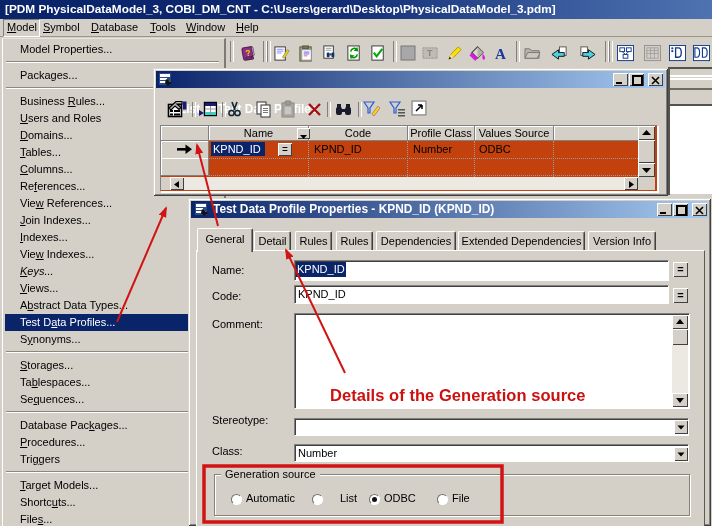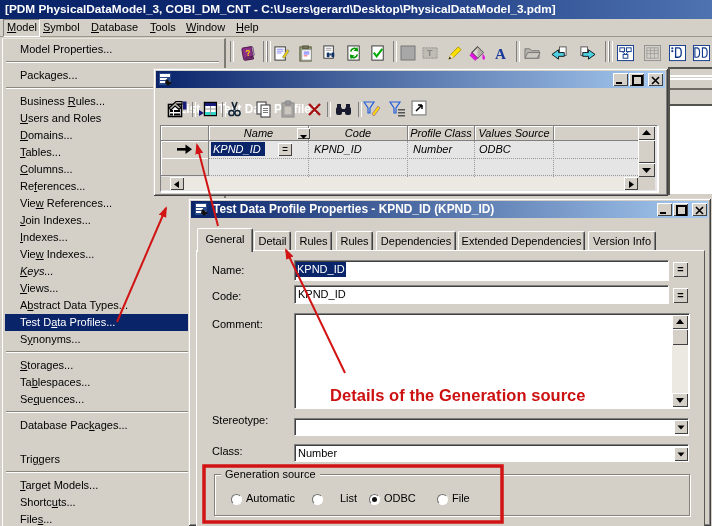--- a/index.html
+++ b/index.html
@@ -204,20 +204,21 @@
 <div class="mitem" style="top:241px;"><u>V</u>iews...</div>
 <div class="mitem" style="top:258px;">A<u>b</u>stract Data Types...</div>
 <div class="mitem hl" style="top:275px;">Test D<u>a</u>ta Profiles...</div>
 <div class="mitem" style="top:292px;">S<u>y</u>nonyms...</div>
 <div class="msep" style="top:312px;"></div>
 <div class="mitem" style="top:318px;"><u>S</u>torages...</div>
 <div class="mitem" style="top:335px;">Ta<u>b</u>lespaces...</div>
 <div class="mitem" style="top:352px;">Se<u>q</u>uences...</div>
 <div class="msep" style="top:372px;"></div>
 <div class="mitem" style="top:378px;">Database Pac<u>k</u>ages...</div>
+<div class="mitem" style="top:395px;"><u>P</u>rocedures...</div>
 <div class="mitem" style="top:412px;">Tri<u>g</u>gers</div>
 <div class="msep" style="top:432px;"></div>
 <div class="mitem" style="top:438px;"><u>T</u>arget Models...</div>
 <div class="mitem" style="top:455px;">Shortc<u>u</u>ts...</div>
 <div class="mitem" style="top:472px;">File<u>s</u>...</div>
 </div>
 
 <div class="abs win" id="win1" style="left:153px;top:68px;width:515px;height:128px;">
 
  <div class="tbar">
@@ -299,21 +300,21 @@
   <rect x="10" y="9" width="7" height="1.5" fill="#555"></rect>
   <rect x="10" y="12" width="7" height="1.5" fill="#555"></rect>
   <rect x="10" y="15" width="7" height="1.5" fill="#555"></rect>
  </svg>
  <svg class="abs" style="left:258px;top:32px;" width="17" height="17" viewBox="0 0 17 17">
   <rect x="1" y="1" width="14" height="14" fill="#d4d0c8" stroke="#808080"></rect>
   <rect x="2" y="2" width="12" height="12" fill="#fff"></rect>
   <path d="M5 11 L11 5 M11 5 L7 5 M11 5 L11 9" stroke="#000" stroke-width="1.5"></path>
  </svg>
 
- <div class="abs" style="left:7px;top:57px;width:496px;height:65px;background:#e5e5e5;border:1px solid #808080;border-right-color:#fff;border-bottom-color:#fff;box-shadow:1px 1px 0 #fff;font-style:italic;">
+ <div class="abs" style="left:7px;top:57px;width:496px;height:65px;background:#c2410c;border:1px solid #808080;border-right-color:#fff;border-bottom-color:#fff;box-shadow:1px 1px 0 #fff;">
   <div class="hcell" style="left:0;top:0;width:47px;height:14px;"></div>
   <div class="hcell" style="left:48px;top:0;width:99px;height:14px;line-height:14px;">Name</div>
   <div class="hcell" style="left:148px;top:0;width:98px;height:14px;line-height:14px;">Code</div>
   <div class="hcell" style="left:247px;top:0;width:66px;height:14px;line-height:14px;">Profile Class</div>
   <div class="hcell" style="left:314px;top:0;width:78px;height:14px;line-height:14px;">Values Source</div>
   <div class="hcell" style="left:393px;top:0;width:84px;height:14px;"></div>
   <div class="abs raise" style="left:136px;top:2px;width:13px;height:11px;">
    <svg width="13" height="11" viewBox="0 0 13 11">
           <polygon points="3,4 10,4 6.5,8" fill="#000"></polygon>
         </svg>

